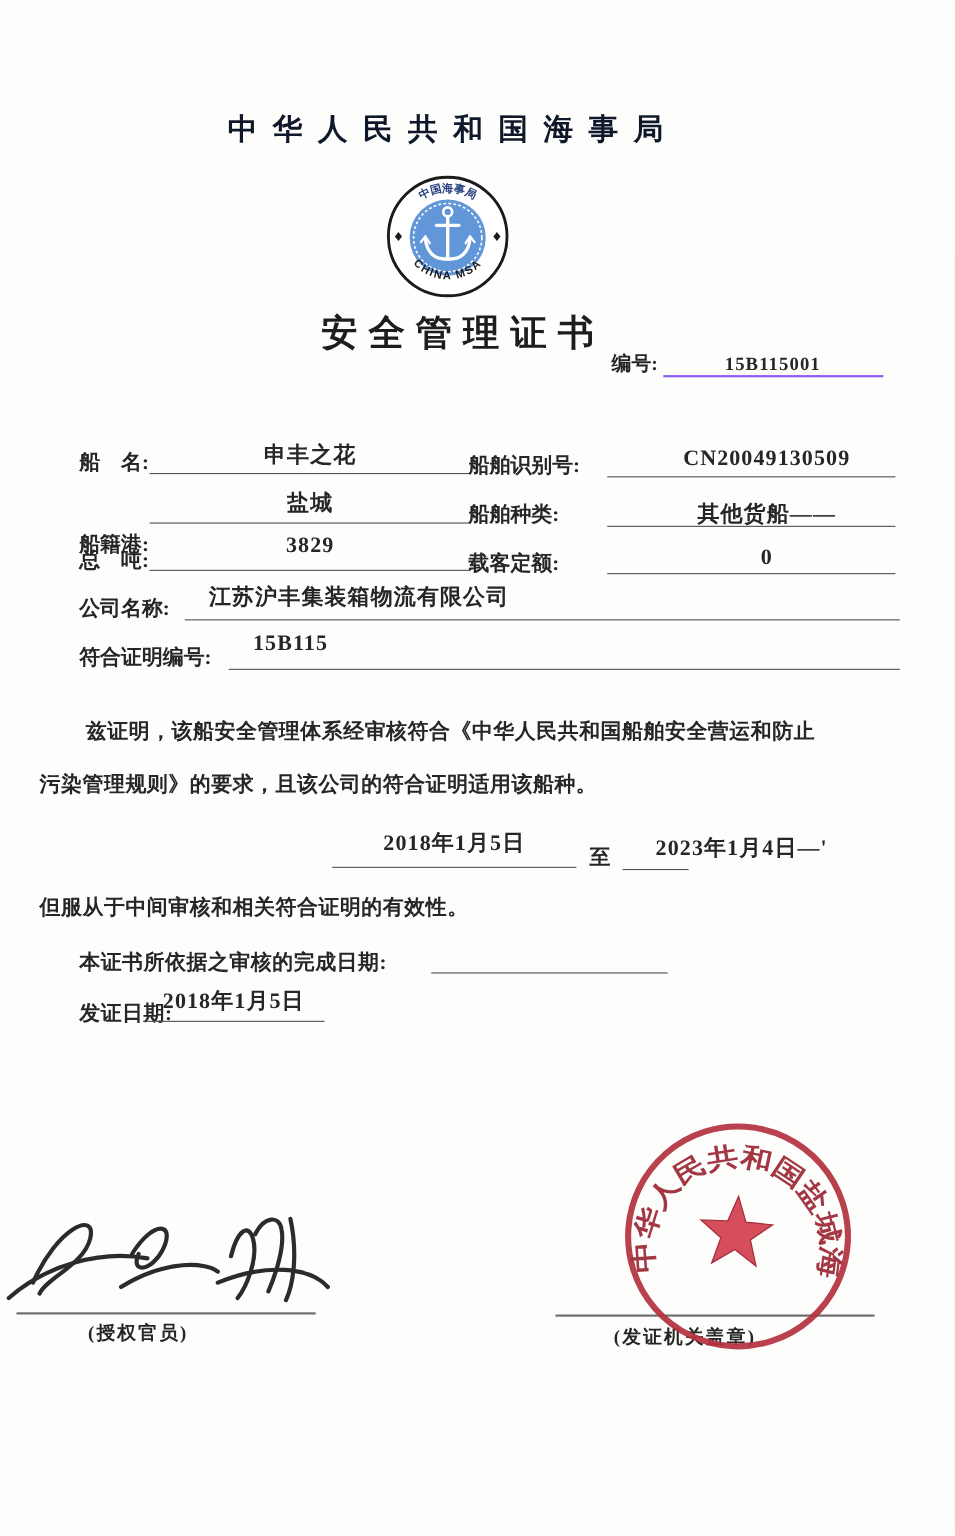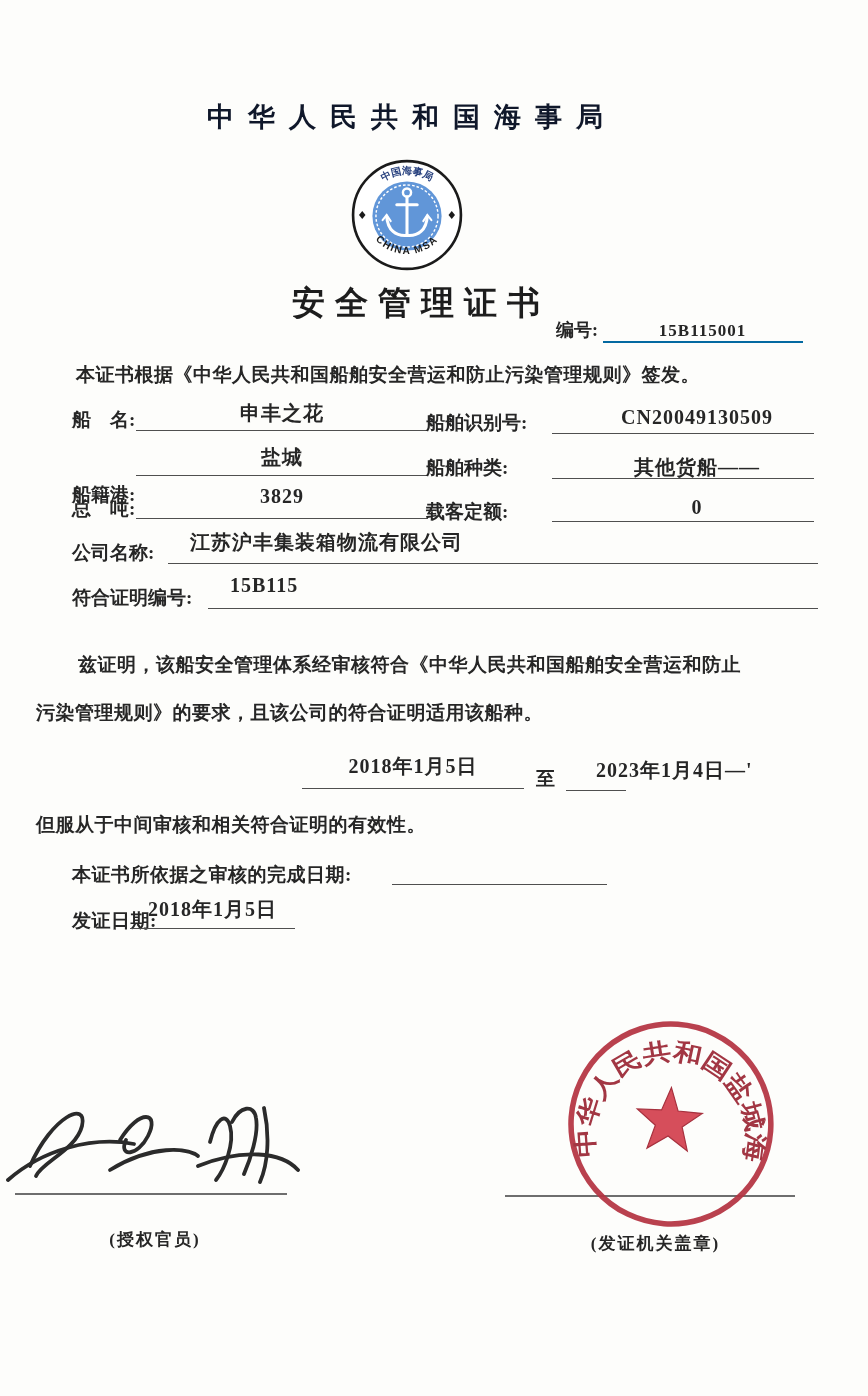--- a/index.html
+++ b/index.html
@@ -11,26 +11,26 @@
     font-family:"Liberation Serif","DejaVu Serif",serif;
     font-weight:bold;
     color:#262626;
     overflow:hidden;
   }
   .abs{position:absolute;}
   .header-title{left:0;top:99px;width:824px;text-align:center;font-size:27px;letter-spacing:14px;color:#0f172a;}
   .logo{left:349px;top:157px;}
   .cert-title{left:0;top:281px;width:842px;text-align:center;font-size:33px;letter-spacing:10px;color:#1d1d1d;}
   .cert-no{top:318px;left:556px;font-size:18px;}
-  .cert-no .numline{display:inline-block;width:200px;border-bottom:2px solid #0369a1;text-align:center;font-size:17px;vertical-align:baseline;letter-spacing:1px;}
+  .cert-no .numline{display:inline-block;width:200px;border-bottom:2px solid #8b5cf6;text-align:center;font-size:17px;vertical-align:baseline;letter-spacing:1px;}
   .para{font-size:19px;letter-spacing:0.5px;white-space:nowrap;}
   .flabel{font-size:19px;white-space:nowrap;}
   .fline{border-bottom:1.6px solid #4f4f4f;height:0;}
   .fvalue{font-size:20px;text-align:center;white-space:nowrap;letter-spacing:1px;}
-  .caption{font-size:17px;text-align:center;letter-spacing:2px;margin-top:28px;}
+  .caption{font-size:17px;text-align:left;letter-spacing:2px;}
   .thinline{border-bottom:2px solid #6e6e6e;height:0;}
   svg text{font-weight:bold;}
 </style>
 </head>
 <body>
 
 <div class="page">
 
   <div class="abs header-title">中华人民共和国海事局</div>
 
@@ -57,21 +57,20 @@
       <textPath href="#logoBottom" startOffset="50%" text-anchor="middle">CHINA MSA</textPath>
     </text>
   </svg>
 
   <div class="abs cert-title">安全管理证书</div>
   <div class="abs cert-no">
     <span>编号:</span>
     <span class="numline">15B115001</span>
   </div>
 
-  <div class="abs para" style="left:76px;top:362px;">本证书根据《中华人民共和国船舶安全营运和防止污染管理规则》签发。</div>
 
   <div class="abs flabel" style="left:72px;top:407px;">船　名:</div>
   <div class="abs fline" style="left:136px;top:404px;width:292px;height:26px;"></div>
   <div class="abs fvalue" style="left:136px;top:400px;width:292px;">申丰之花</div>
 
   <div class="abs flabel" style="left:426px;top:410px;">船舶识别号:</div>
   <div class="abs fline" style="left:552px;top:407px;width:262px;height:26px;"></div>
   <div class="abs fvalue" style="left:578px;top:406px;width:238px;">CN20049130509</div>
 
   <div class="abs flabel" style="left:72px;top:452px;margin-top:30px;">船籍港:</div>

